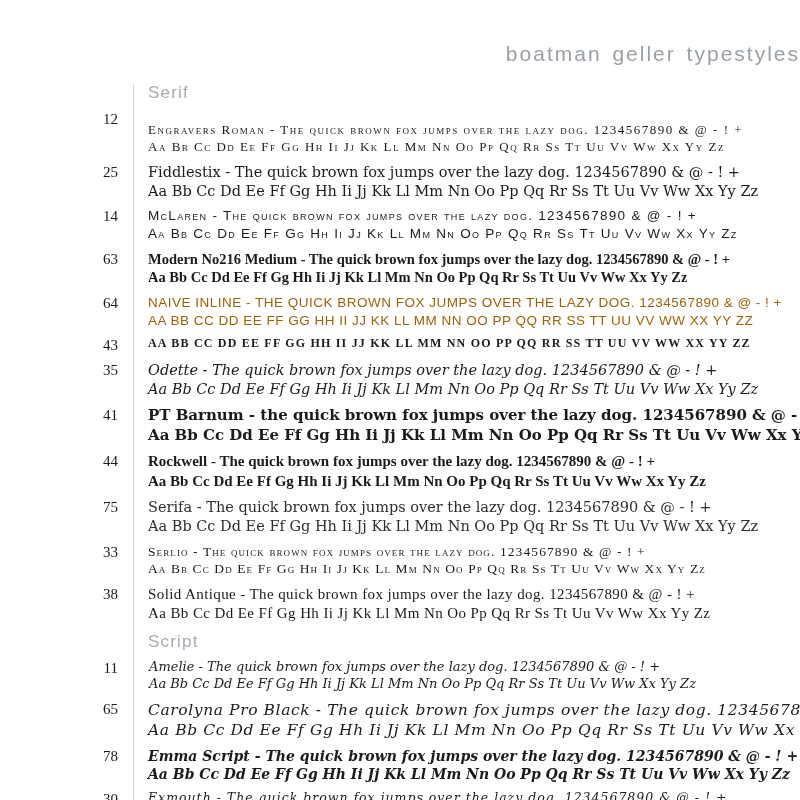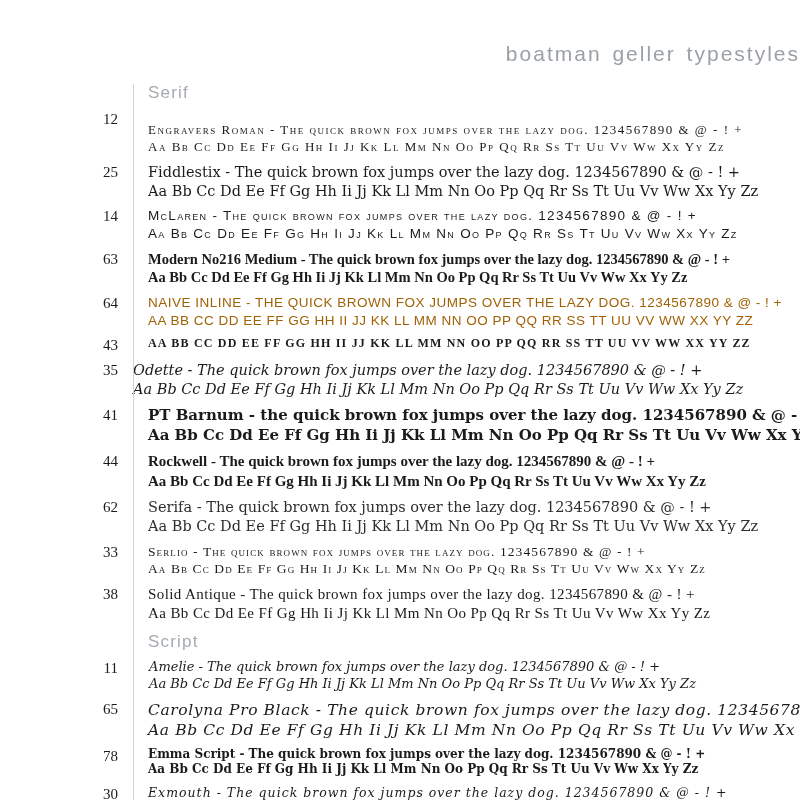--- a/index.html
+++ b/index.html
@@ -34,29 +34,29 @@
   .body { margin-left:30px; color:#1b1b1b; }
   .body div { line-height:1.3; white-space:nowrap; }
 
   
   .st-engravers    { font-family:"Liberation Serif",serif; font-variant:small-caps; letter-spacing:1.5px; font-size:13px;margin-top:12px; }
   .st-fiddlestix   { font-family:"DejaVu Serif",serif; font-size:14.5px; }
   .st-mclaren      { font-family:"Liberation Sans",sans-serif; font-variant:small-caps; letter-spacing:1.3px; font-size:13.5px; }
   .st-modern       { font-family:"Liberation Serif",serif; font-weight:bold; font-size:14.5px; }
   .st-naive        { font-family:"Liberation Sans",sans-serif; font-size:13.5px; letter-spacing:0.5px; color:#a16207; }
   .st-newengravers { font-family:"Liberation Serif",serif; font-weight:bold; font-size:12px; letter-spacing:1.2px; }
-  .st-odette       { font-family:"DejaVu Serif",serif; font-style:italic; font-size:14.5px;margin-left:15px; }
+  .st-odette       { font-family:"DejaVu Serif",serif; font-style:italic; font-size:14.5px; }
   .st-ptbarnum     { font-family:"DejaVu Serif",serif; font-weight:bold; font-size:15px; }
   .st-rockwell     { font-family:"Liberation Serif",serif; font-weight:bold; font-size:15px; }
   .st-serifa       { font-family:"DejaVu Serif",serif; font-size:14.5px; color:#2e2e2e; }
   .st-serlio       { font-family:"Liberation Serif",serif; font-variant:small-caps; letter-spacing:1.1px; font-size:13.5px; }
   .st-solid        { font-family:"Liberation Serif",serif; font-size:15px; letter-spacing:0.4px; }
   .st-amelie       { font-family:"DejaVu Serif",serif; font-style:italic; font-size:13px;margin-left:31px; }
   .st-carolyna     { font-family:"DejaVu Serif",serif; font-style:italic; font-size:15.5px; letter-spacing:0.6px; }
-  .st-emma         { font-family:"DejaVu Serif",serif; font-weight:bold; font-size:12px; }
+  .st-emma         { font-family:"DejaVu Serif",serif; font-style:italic; font-weight:bold; font-size:14px; }
   .st-exmouth      { font-family:"DejaVu Serif",serif; font-style:italic; font-size:12.5px; letter-spacing:1px; }
 </style>
 </head>
 <body>
 
 <div class="title">boatman geller typestyles</div>
 
 <div class="specimen">
   <div class="vline"></div>
 <div class="section-label">Serif</div>
@@ -116,21 +116,21 @@
       </div>
     </div>
     <div class="entry">
       <div class="num">44</div>
       <div class="body st-rockwell">
         <div class="l1">Rockwell - The quick brown fox jumps over the lazy dog. 1234567890 &amp; @ - ! +</div>
         <div class="l2">Aa Bb Cc Dd Ee Ff Gg Hh Ii Jj Kk Ll Mm Nn Oo Pp Qq Rr Ss Tt Uu Vv Ww Xx Yy Zz</div>
       </div>
     </div>
     <div class="entry">
-      <div class="num">62</div>
+      <div class="num">75</div>
       <div class="body st-serifa">
         <div class="l1">Serifa - The quick brown fox jumps over the lazy dog. 1234567890 &amp; @ - ! +</div>
         <div class="l2">Aa Bb Cc Dd Ee Ff Gg Hh Ii Jj Kk Ll Mm Nn Oo Pp Qq Rr Ss Tt Uu Vv Ww Xx Yy Zz</div>
       </div>
     </div>
     <div class="entry">
       <div class="num">33</div>
       <div class="body st-serlio">
         <div class="l1">Serlio - The quick brown fox jumps over the lazy dog. 1234567890 &amp; @ - ! +</div>
         <div class="l2">Aa Bb Cc Dd Ee Ff Gg Hh Ii Jj Kk Ll Mm Nn Oo Pp Qq Rr Ss Tt Uu Vv Ww Xx Yy Zz</div>

